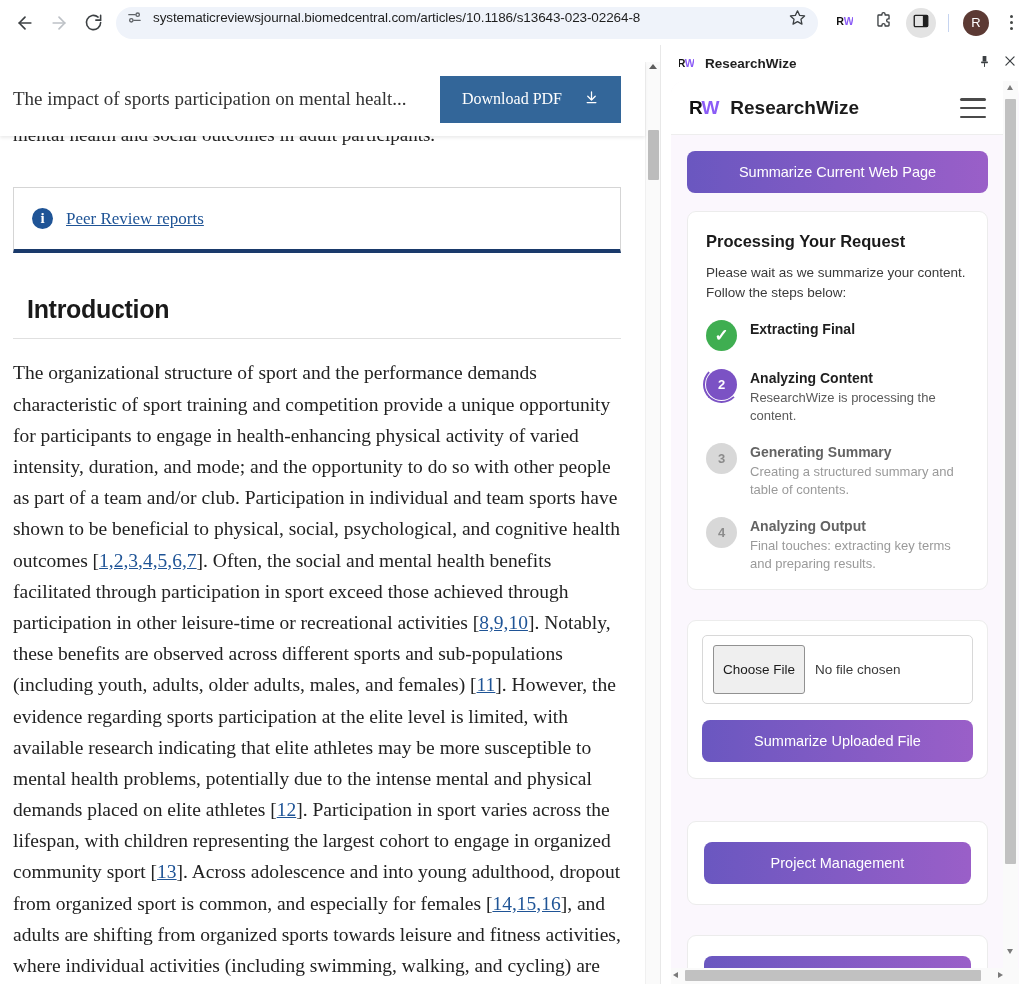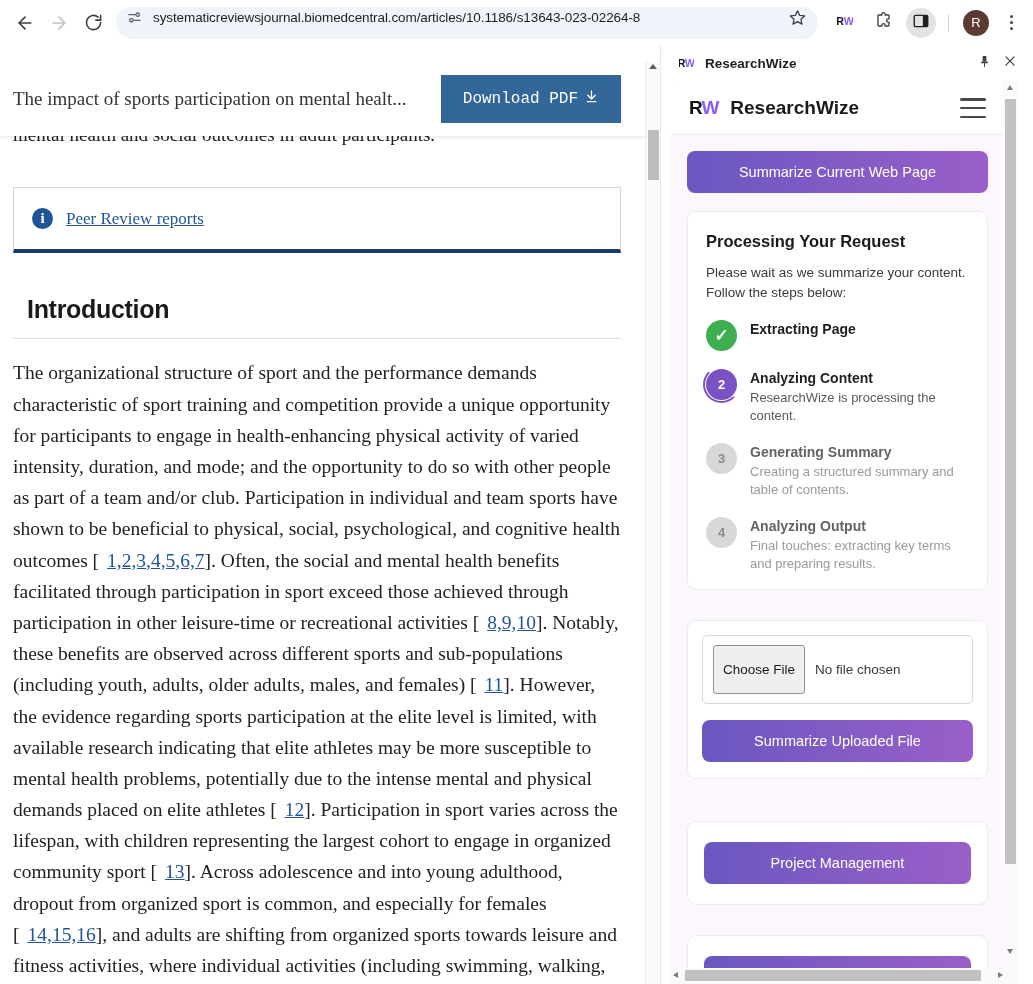--- a/index.html
+++ b/index.html
@@ -113,23 +113,23 @@
     font-size: 19px; color: #333; line-height: 1.2;
     white-space: nowrap; overflow: hidden; text-overflow: ellipsis;
     padding-right: 14px;
   }
   #download-pdf-btn {
     flex: 0 0 auto;
     background: #336699;
     color: #ffffff;
     font-size: 16px;
     padding: 14px 22px;
-    display: flex; align-items: center; gap: 6px;
+    display: flex; align-items: center; gap: 22px;
     border: none; cursor: pointer;
-    font-family: Liberation Mono, monospace;
+    font-family: Liberation Serif, serif;
   }
 
   #article-body {
     position: absolute; top: 74px; left: 0; width: 645px; height: 865px;
     padding: 0 24px 0 13px;
     overflow: hidden;
   }
   .art-lead {
     font-family: "Liberation Serif", serif;
     font-size: 19px; color: #222; line-height: 1.55;
@@ -162,21 +162,21 @@
   #introduction-rule {
     margin-top: 14px; height: 1px; background: #e0e0e0;
   }
   #intro-paragraph {
     margin-top: 18px;
     font-family: "Liberation Serif", serif;
     font-size: 19.5px; color: #222; line-height: 1.6;
     text-align: left;
   }
   #intro-paragraph a {
-    color: #1f5496; text-decoration: underline; cursor: pointer; margin-left: 8px;
+    color: #1f5496; text-decoration: underline; cursor: pointer;
   }
 
   
   #side-panel {
     position: absolute; top: 45px; left: 660px;
     width: 373px; height: 939px;
     background: #ffffff;
     border-left: 1px solid #e8e8e8;
   }
   #side-panel-header {
@@ -490,21 +490,21 @@
       </div>
 
       <div class="section-pad" style="padding-top:2px;">
         <div class="card" id="processing-card">
           <div id="processing-title">Processing Your Request</div>
           <div id="processing-sub">Please wait as we summarize your content. Follow the steps below:</div>
           <div id="steps-list">
               <div class="step">
                 <div class="step-badge done">✓</div>
                 <div class="step-text">
-                  <div class="step-title">Extracting Page</div>
+                  <div class="step-title">Extracting Final</div>
                 </div>
               </div>
               <div class="step">
                 <div class="step-badge active">2</div>
                 <div class="step-text">
                   <div class="step-title">Analyzing Content</div>
                   <div class="step-desc">ResearchWize is processing the content.</div>
                 </div>
               </div>
               <div class="step">

